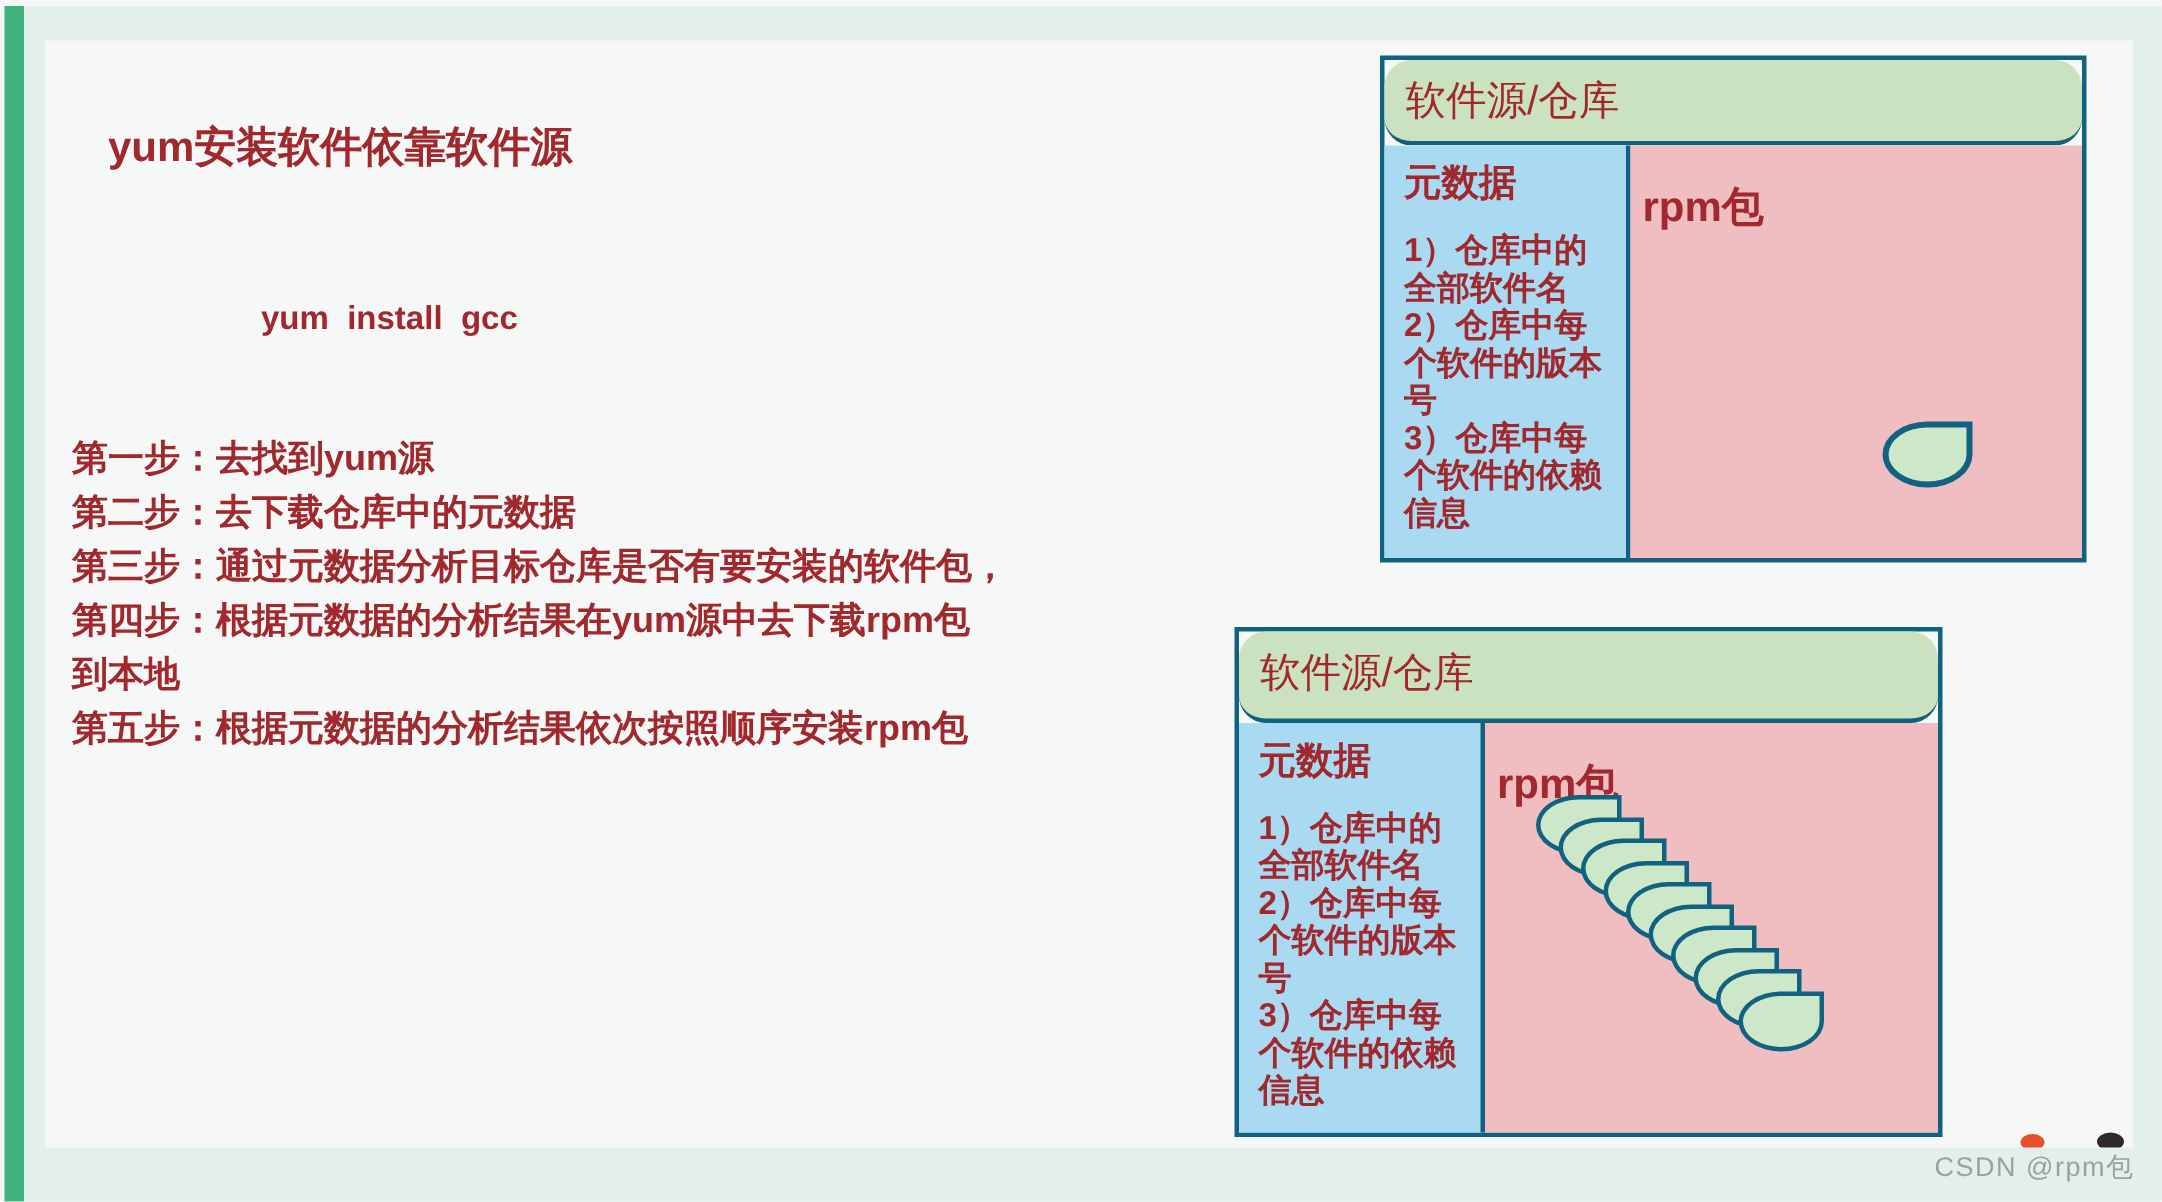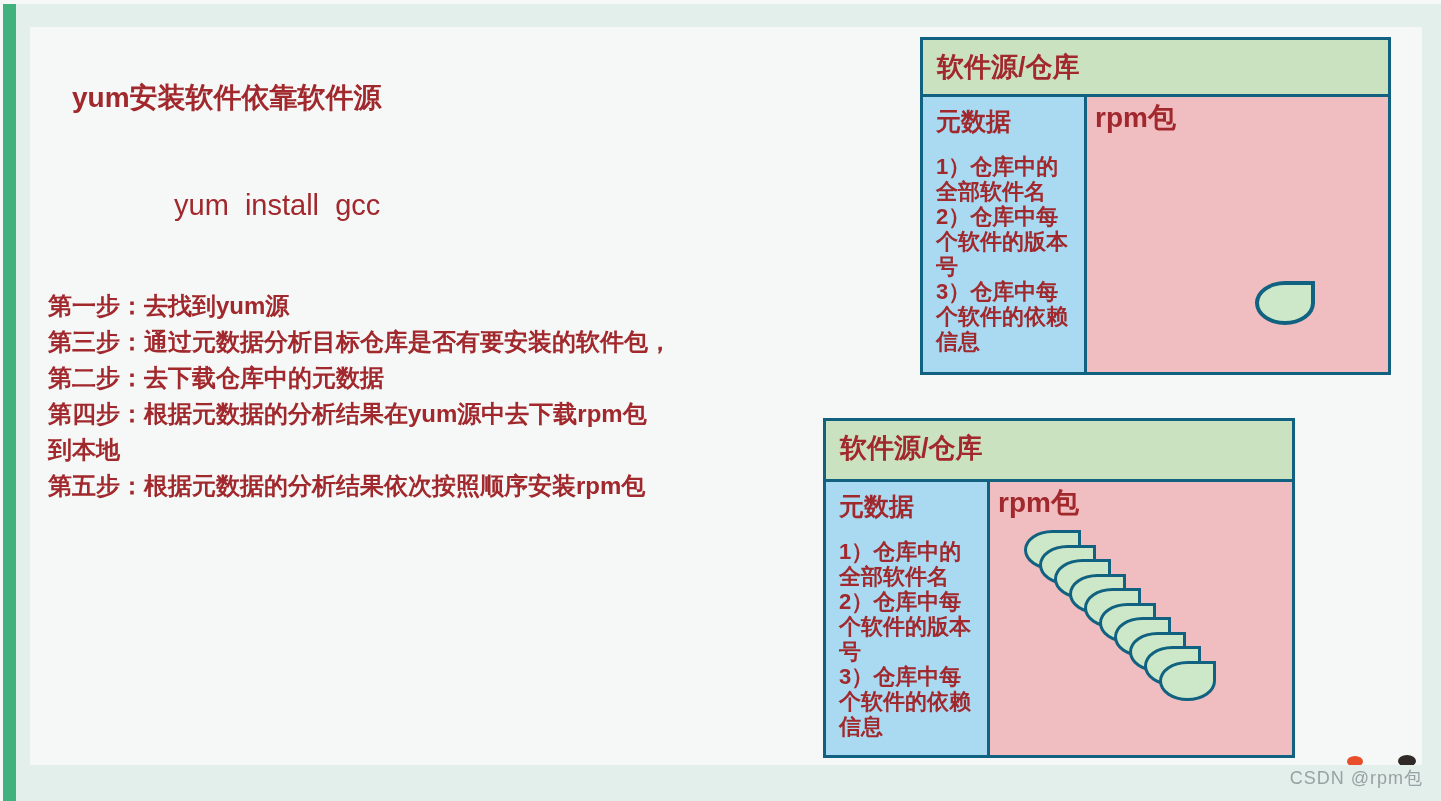--- a/index.html
+++ b/index.html
@@ -16,37 +16,37 @@
   }
   *{margin:0;padding:0;box-sizing:border-box;}
   html,body{width:1441px;height:801px;overflow:hidden;}
   body{font-family:"Liberation Sans", sans-serif;background:var(--slide-bg);}
   .page{position:absolute;left:0;top:0;width:1441px;height:801px;}
   .margin-area{position:absolute;left:16px;top:4px;right:0;bottom:0;background:var(--page-margin);}
   .accent-bar{position:absolute;left:3px;top:4px;width:13px;height:797px;background:var(--accent-bar);}
   .slide{position:absolute;left:30px;top:27px;width:1392px;height:738px;background:var(--slide-bg);overflow:hidden;}
 
   .title{position:absolute;left:42px;top:52px;font-size:28px;font-weight:bold;color:var(--text-red);white-space:pre;text-align:center;}
-  .command{position:absolute;left:144px;top:162px;font-size:29px;font-weight:normal;color:var(--text-red);white-space:pre;}
+  .command{position:absolute;left:144px;top:172px;font-size:22px;font-weight:bold;color:var(--text-red);white-space:pre;}
   .steps{position:absolute;left:18px;top:261px;width:800px;font-size:24px;font-weight:bold;color:var(--text-red);line-height:36px;}
   .step-line{white-space:pre;}
 
   .repo-box{position:absolute;border:3px solid var(--box-border);display:flex;flex-direction:column;}
   .box-top{left:890px;top:10px;width:471px;height:338px;}
   .box-bottom{left:793px;top:391px;width:472px;height:340px;}
   .repo-header{background:var(--header-fill);border-bottom:3px solid var(--box-border);
-      color:var(--text-red);font-size:27px;font-weight:bold;padding:9px 0 0 14px;flex:0 0 57px;}
+      color:var(--text-red);font-size:27px;font-weight:normal;padding:9px 0 0 14px;flex:0 0 57px;border-radius:18px;}
   .box-bottom .repo-header{flex-basis:61px;}
   .repo-body{flex:1;display:flex;min-height:0;}
   .meta-cell{flex:0 0 164px;background:var(--metadata-fill);border-right:3px solid var(--box-border);
       padding:8px 10px 0 13px;overflow:hidden;}
   .meta-title{font-size:25px;font-weight:bold;color:var(--text-red);}
   .meta-list{margin-top:16px;font-size:22px;font-weight:bold;color:var(--text-red);line-height:25px;width:140px;}
   .rpm-cell{flex:1;background:var(--rpm-fill);position:relative;overflow:hidden;}
-  .rpm-title{position:absolute;left:8px;top:2px;font-size:28px;font-weight:bold;color:var(--text-red);text-align:center;}
+  .rpm-title{position:absolute;left:8px;top:22px;font-size:28px;font-weight:bold;color:var(--text-red);text-align:center;}
   .leaf-stack{position:absolute;left:0;top:0;right:0;bottom:0;}
   .leaf{position:absolute;background:var(--leaf-fill);border:3px solid var(--box-border);
       border-radius:50% 0 50% 50%;}
   .box-top .leaf{width:60px;height:44px;border-width:4px;}
   .box-bottom .leaf{width:57px;height:40px;}
 
   .dot{position:absolute;border-radius:50%;}
   .dot-orange{left:1317px;top:729px;width:16px;height:11px;background:#e8502b;}
   .dot-dark{left:1368px;top:728px;width:18px;height:12px;background:#2f2a28;}
 
@@ -58,22 +58,22 @@
 <div class="page">
   <div class="margin-area"></div>
   <div class="accent-bar"></div>
 
   <div class="slide">
     <div class="title">yum安装软件依靠软件源</div>
     <div class="command">yum  install  gcc</div>
 
     <div class="steps">
       <div class="step-line">第一步：去找到yum源</div>
+      <div class="step-line">第二步：去下载仓库中的元数据</div>
       <div class="step-line">第三步：通过元数据分析目标仓库是否有要安装的软件包，</div>
-      <div class="step-line">第二步：去下载仓库中的元数据</div>
       <div class="step-line">第四步：根据元数据的分析结果在yum源中去下载rpm包</div>
       <div class="step-line">到本地</div>
       <div class="step-line">第五步：根据元数据的分析结果依次按照顺序安装rpm包</div>
     </div>
 
     <div class="repo-box box-top">
       <div class="repo-header">软件源/仓库</div>
       <div class="repo-body">
         <div class="meta-cell">
           <div class="meta-title">元数据</div>

